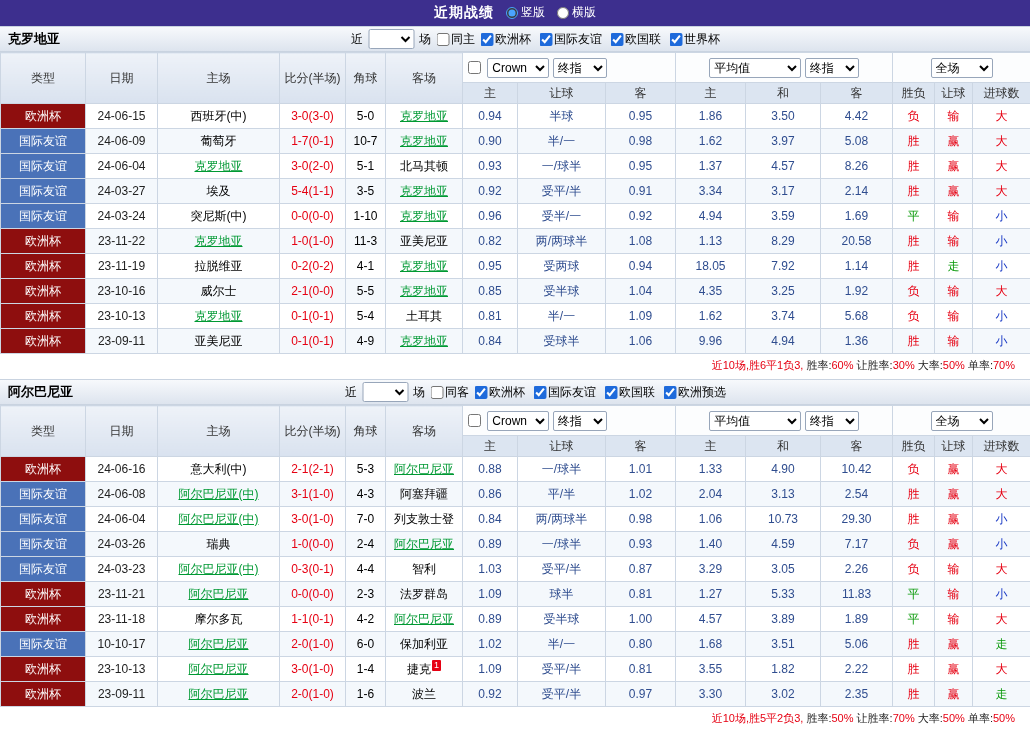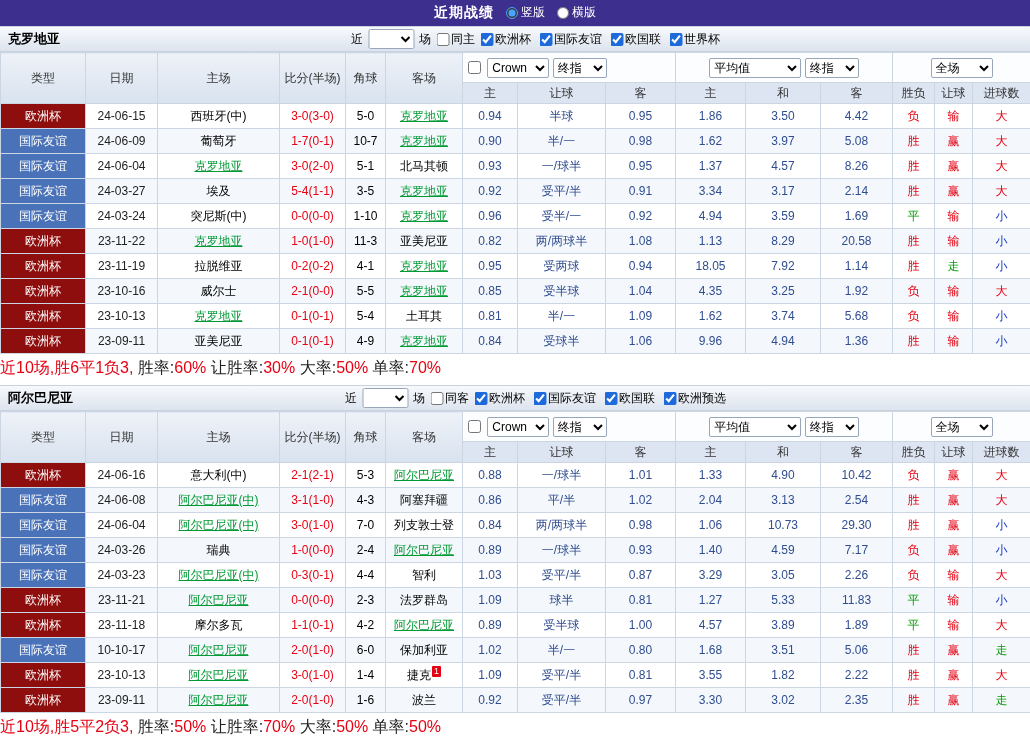--- a/index.html
+++ b/index.html
@@ -87,21 +87,21 @@
     background: #e60012;
     color: #fff;
     font-size: 9px;
     line-height: 11px;
     padding: 0 2px;
     margin-left: 1px;
     border-radius: 1px;
     display: inline-block;
     vertical-align: super;
   }
-  .summary { text-align: left; padding: 4px 0 6px; font-size: 16px; }
+  .summary { text-align: right; padding: 4px 15px 6px; font-size: 11px; }
 </style>
 </head>
 <body>
 
 <div class="topbar">
   <span class="topbar-title">近期战绩</span>
   <span id="topbar-radios"><label class="radio-label">
         <input type="radio" name="layout" checked="" style="">
         <span>竖版</span>
       </label><label class="radio-label">

